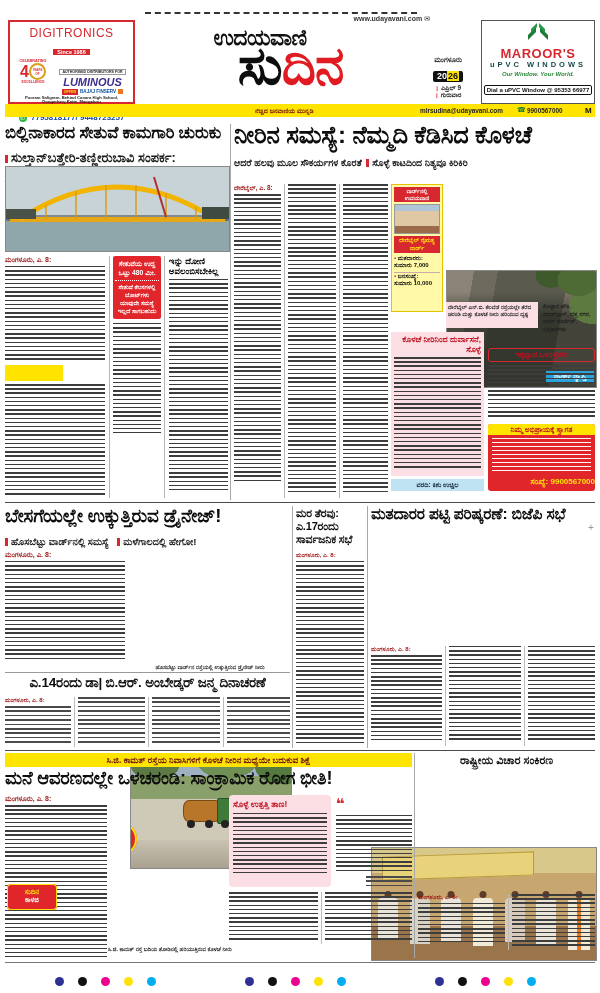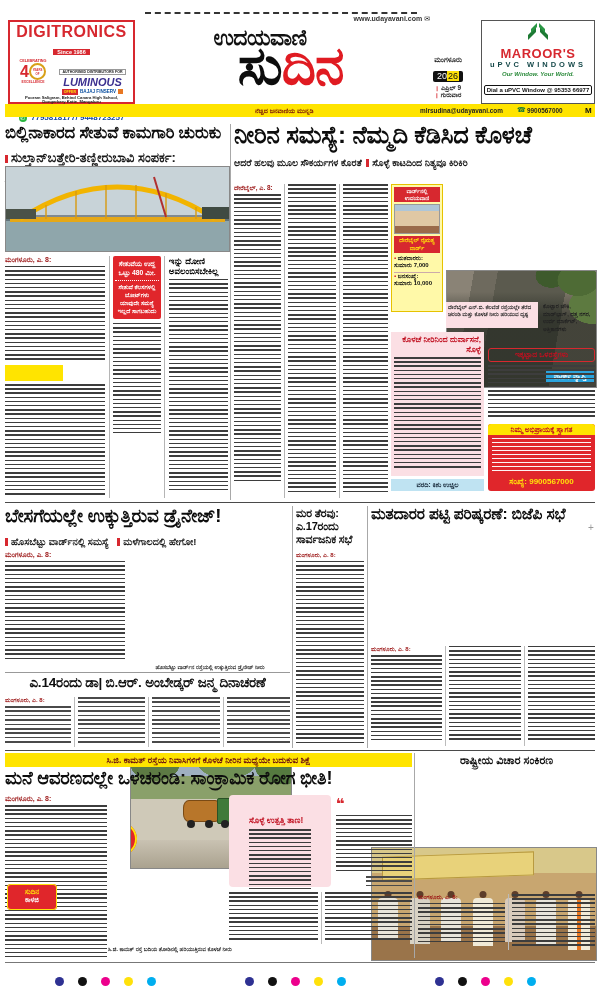--- a/index.html
+++ b/index.html
@@ -31,21 +31,21 @@
 </style>
 </head>
 <body>
 
 <div class="page">
 
   <div class="abs" style="left:145px;top:12px;width:272px;border-top:2px dashed #333;"></div>
 
   <div class="abs" style="left:8px;top:20px;width:127px;height:84px;border:2px solid #d7282f;background:#fff;box-sizing:border-box;padding:1px 2px;">
     <div style="text-align:center;">
-      <span style="font-size:16px;font-weight:700;color:#d7282f;letter-spacing:.5px;">DIGITRONICS</span>
+      <span style="font-size:12px;font-weight:400;color:#d7282f;letter-spacing:.5px;">DIGITRONICS</span>
     </div>
     <div style="text-align:center;margin-top:-1px;">
       <span style="display:inline-block;background:#d7282f;color:#fff;font-size:5.5px;font-weight:bold;padding:0 4px;">Since 1986</span>
     </div>
     <div style="display:flex;margin-top:1px;">
       <div style="width:42px;text-align:center;">
         <div style="font-size:3.8px;font-weight:bold;color:#d7282f;">CELEBRATING</div>
         <div style="display:flex;align-items:center;justify-content:center;">
           <span style="font-size:16px;font-weight:800;color:#d7282f;line-height:1;">4</span>
           <span style="width:13px;height:13px;border-radius:50%;border:2px solid #d8a018;display:inline-flex;align-items:center;justify-content:center;">
@@ -78,21 +78,21 @@
     <span>www.udayavani.com</span>
     <span style="color:#111;">✉</span>
   </div>
   <div class="abs" style="left:170px;top:25px;width:180px;text-align:center;font-size:22px;font-weight:800;color:#111;letter-spacing:-.5px;">ಉದಯವಾಣಿ</div>
   <div class="abs" style="left:158px;top:38px;width:265px;text-align:center;font-size:53px;font-weight:800;line-height:1.06;letter-spacing:-1px;">
     <span style="color:#0d0d0d;">ಸು</span><span style="color:#e01b22;">ದಿನ</span>
   </div>
 
   <div class="abs" style="left:418px;top:56px;width:60px;text-align:center;line-height:1.2;">
     <div style="font-size:7px;font-weight:bold;color:#222;">ಮಂಗಳೂರು</div>
-    <div style="display:inline-block;background:#111;border-radius:2px;padding:0 4px;font-size:9px;font-weight:400;margin:1px 0;">
+    <div style="display:inline-block;background:#111;border-radius:2px;padding:0 4px;font-size:9px;font-weight:700;margin:1px 0;">
       <span style="color:#fff;">20</span><span style="color:#111;background:#ffe10a;padding:0 1px;">26</span>
     </div>
     <div style="font-size:6.4px;font-weight:bold;color:#222;">
       <span style="color:#d7282f;font-size:5px;">❙</span>
       <span>ಎಪ್ರಿಲ್ 9</span>
     </div>
     <div style="font-size:6.4px;font-weight:bold;color:#222;">
       <span style="color:#d7282f;font-size:5px;">❙</span>
       <span>ಗುರುವಾರ</span>
     </div>
@@ -218,21 +218,21 @@
   <div class="abs" style="left:391px;top:479px;width:93px;height:12px;background:#bfe3f2;font-size:6.6px;font-weight:800;color:#123;text-align:center;line-height:12px;">ವರದಿ: ಕಿಶು ಉಚ್ಚಿಲ</div>
 
   <div class="abs" style="left:488px;top:348px;width:107px;height:72px;">
     <div style="border:1px solid #d7282f;border-radius:3px;color:#c01020;font-size:7.6px;font-weight:800;text-align:center;padding:1px 0;">ಇಕ್ಕಟ್ಟಾದ ಒಳರಸ್ತೆಗಳು</div>
     <div class="greek" style="height:52px;margin-top:3px;"></div>
   </div>
 
   <div class="abs" style="left:488px;top:424px;width:107px;height:67px;background:#e0262b;border-radius:3px;overflow:hidden;">
     <div style="background:#ffe400;color:#c01020;font-size:7.4px;font-weight:800;text-align:center;padding:1px 0;">ನಿಮ್ಮ ಅಭಿಪ್ರಾಯಕ್ಕೆ ಸ್ವಾಗತ</div>
     <div class="greek-light" style="height:36px;margin:3px 4px;"></div>
-    <div style="color:#ffe10a;font-size:8px;font-weight:800;text-align:center;">ಸಂಖ್ಯೆ: 9900567000</div>
+    <div style="color:#ffe10a;font-size:8px;font-weight:800;text-align:right;">ಸಂಖ್ಯೆ: 9900567000</div>
   </div>
 
   <div class="abs hrule" style="left:5px;top:502px;width:590px;"></div>
 
   <div class="abs headline" style="left:5px;top:506px;width:285px;font-size:18.5px;">ಬೇಸಗೆಯಲ್ಲೇ ಉಕ್ಕುತ್ತಿರುವ ಡ್ರೈನೇಜ್!</div>
   <div class="abs" style="left:5px;top:531px;width:285px;">
     <span class="redbar"></span><span class="subhead" style="font-size:9.6px;">ಹೊಸಬೆಟ್ಟು ವಾರ್ಡ್‌ನಲ್ಲಿ ಸಮಸ್ಯೆ</span>
     <span class="redbar" style="margin-left:4px;"></span><span class="subhead" style="font-size:9.6px;">ಮಳೆಗಾಲದಲ್ಲಿ ಹೇಗೋ!</span>
   </div>
   <div class="abs" style="left:5px;top:551px;width:120px;height:112px;">
@@ -322,21 +322,21 @@
     <div class="dateline">ಮಂಗಳೂರು, ಎ. 8:</div>
     <div class="greek" style="height:152px;"></div>
   </div>
   <div class="abs" style="left:7px;top:884px;width:50px;height:26px;background:#e0262b;border-radius:4px;text-align:center;box-shadow:0 0 0 1px #ffe10a inset;">
     <div style="font-size:7px;font-weight:800;color:#ffe10a;margin-top:3px;line-height:1.3;">ಸುದಿನ</div>
     <div style="font-size:7px;font-weight:800;color:#fff;line-height:1.2;">ಕಾಳಜಿ</div>
   </div>
 
   <div class="abs caption" style="left:80px;top:946px;width:180px;text-align:center;font-weight:bold;">ಸಿ.ಜಿ. ಕಾಮತ್ ರಸ್ತೆ ಬದಿಯ ತೋಡಿನಲ್ಲಿ ಹರಿಯುತ್ತಿರುವ ಕೊಳಚೆ ನೀರು</div>
 
-  <div class="abs pinkbg" style="left:229px;top:795px;width:102px;height:92px;border-radius:4px;box-sizing:border-box;padding:20px;">
+  <div class="abs pinkbg" style="left:229px;top:795px;width:102px;height:92px;border-radius:4px;box-sizing:border-box;padding:4px;">
     <div style="font-size:8.4px;font-weight:800;color:#c01020;">ಸೊಳ್ಳೆ ಉತ್ಪತ್ತಿ ತಾಣ!</div>
     <div class="greek" style="height:62px;margin-top:3px;"></div>
   </div>
   <div class="abs" style="left:336px;top:795px;width:76px;height:92px;">
     <span style="font-size:15px;color:#d7282f;font-weight:800;line-height:1;">❝</span>
     <div class="greek" style="height:58px;margin-top:2px;"></div>
     <div class="greek short" style="height:10px;width:60%;margin-top:3px;margin-left:auto;"></div>
   </div>
   <div class="abs colrow" style="left:229px;top:892px;width:183px;height:52px;">
     <div style="width:90px;padding-right:3px;border-right:1px solid #bbb;">

